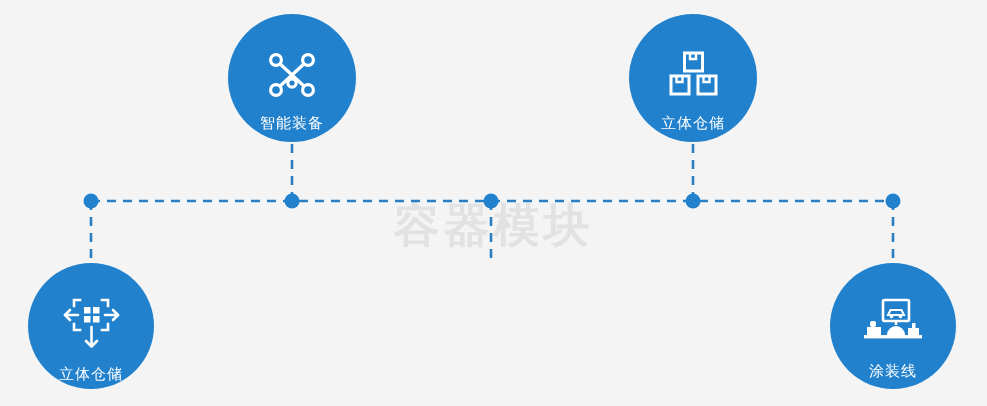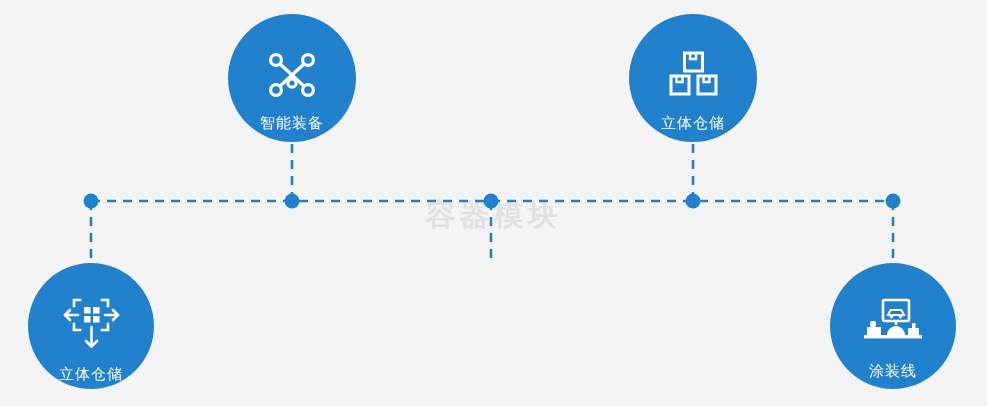--- a/index.html
+++ b/index.html
@@ -16,21 +16,21 @@
     font-family: "Liberation Sans", "DejaVu Sans", sans-serif;
   }
 
   
   .watermark {
     position: absolute;
     left: 0;
     top: 195px;
     width: 987px;
     text-align: center;
-    font-size: 30px;
+    font-size: 46px;
     letter-spacing: 4px;
     color: #e2e2e2;
     font-weight: 700;
     user-select: none;
     pointer-events: none;
   }
 
   
   .connectors {
     position: absolute;

